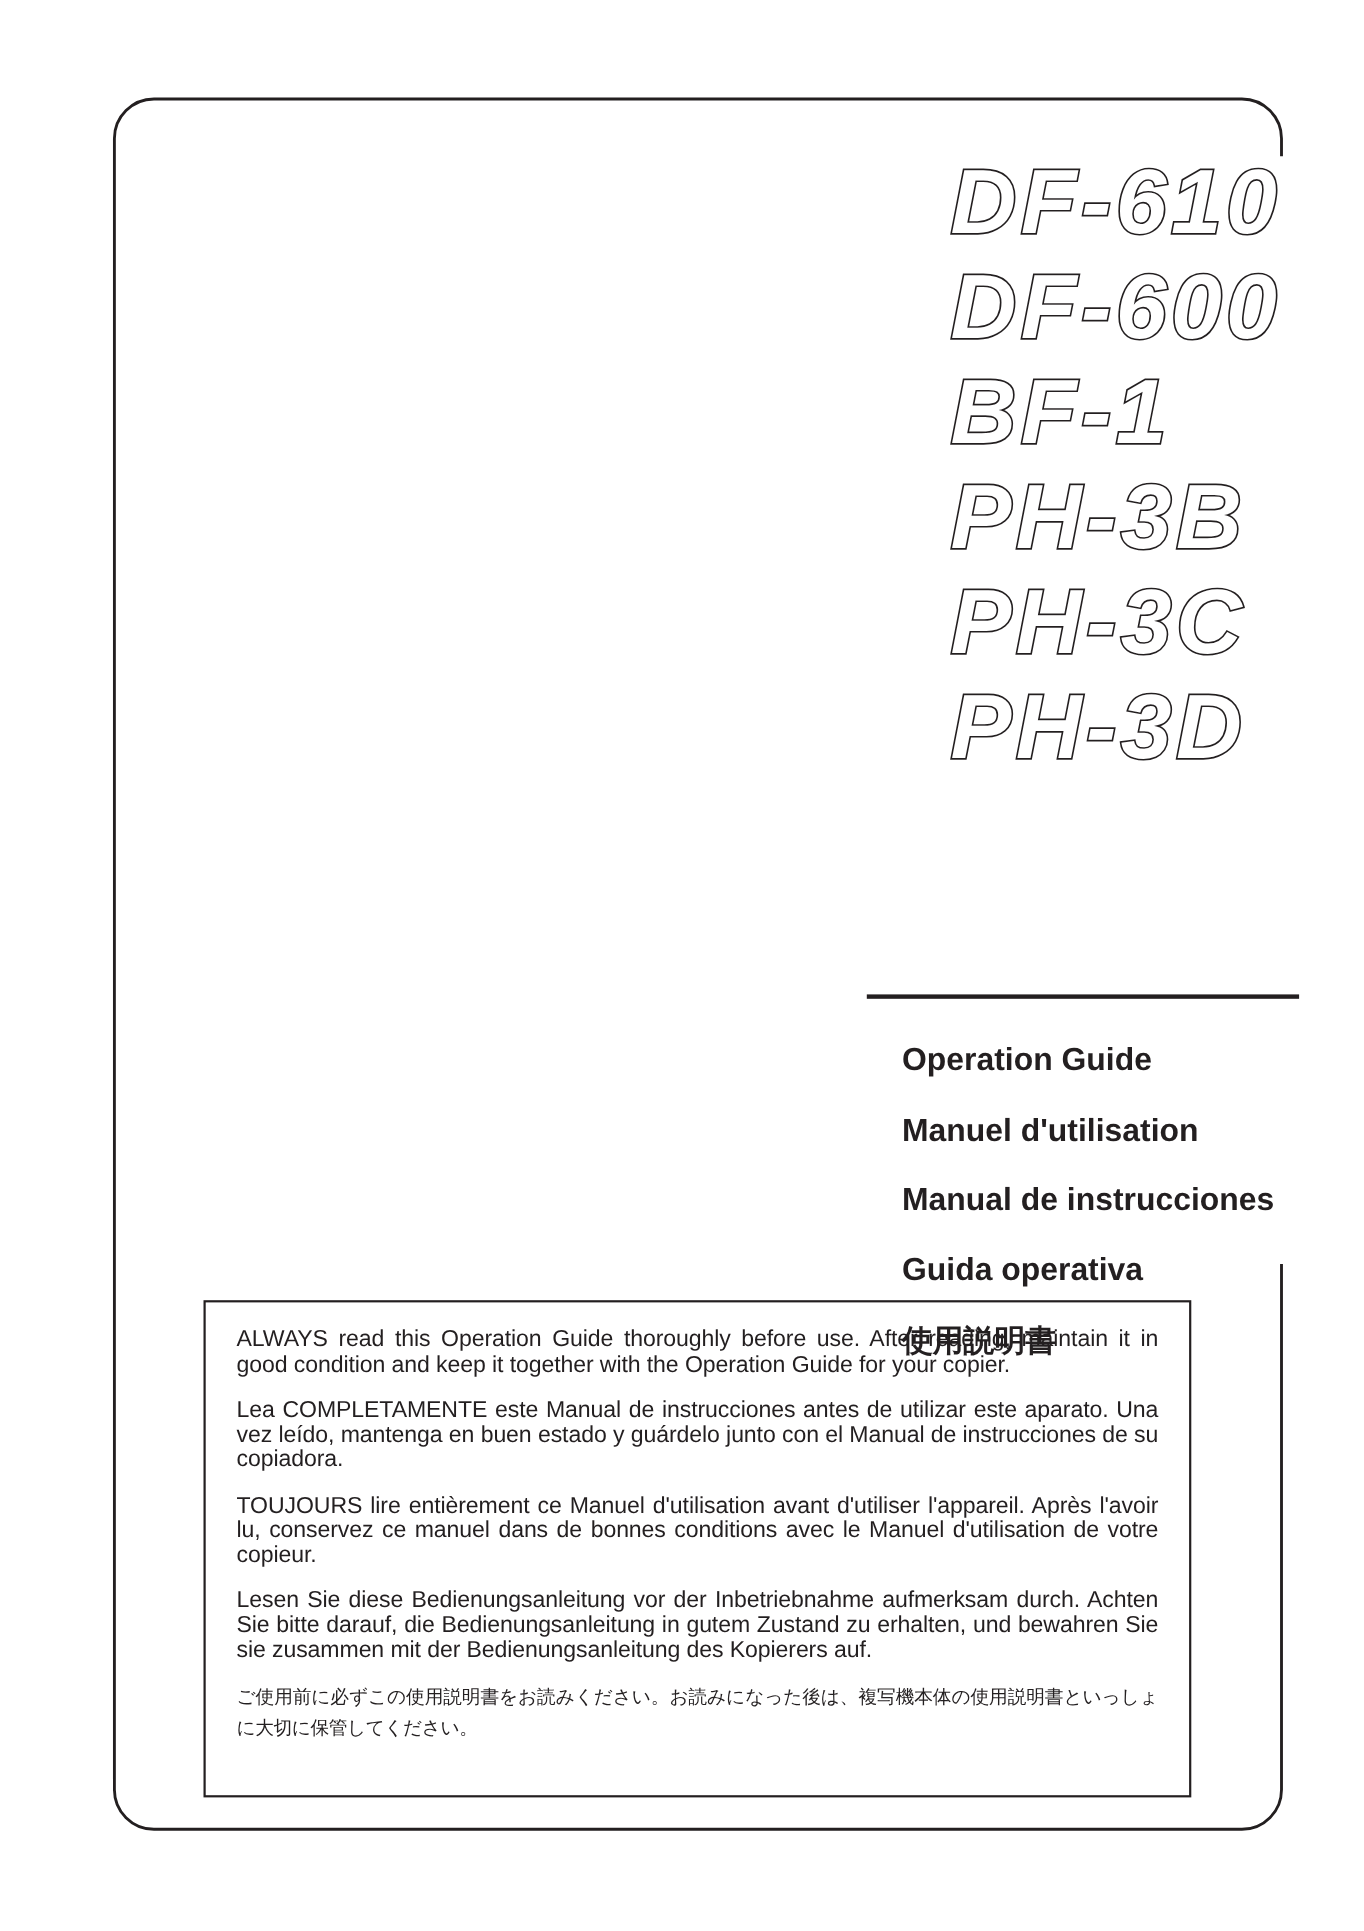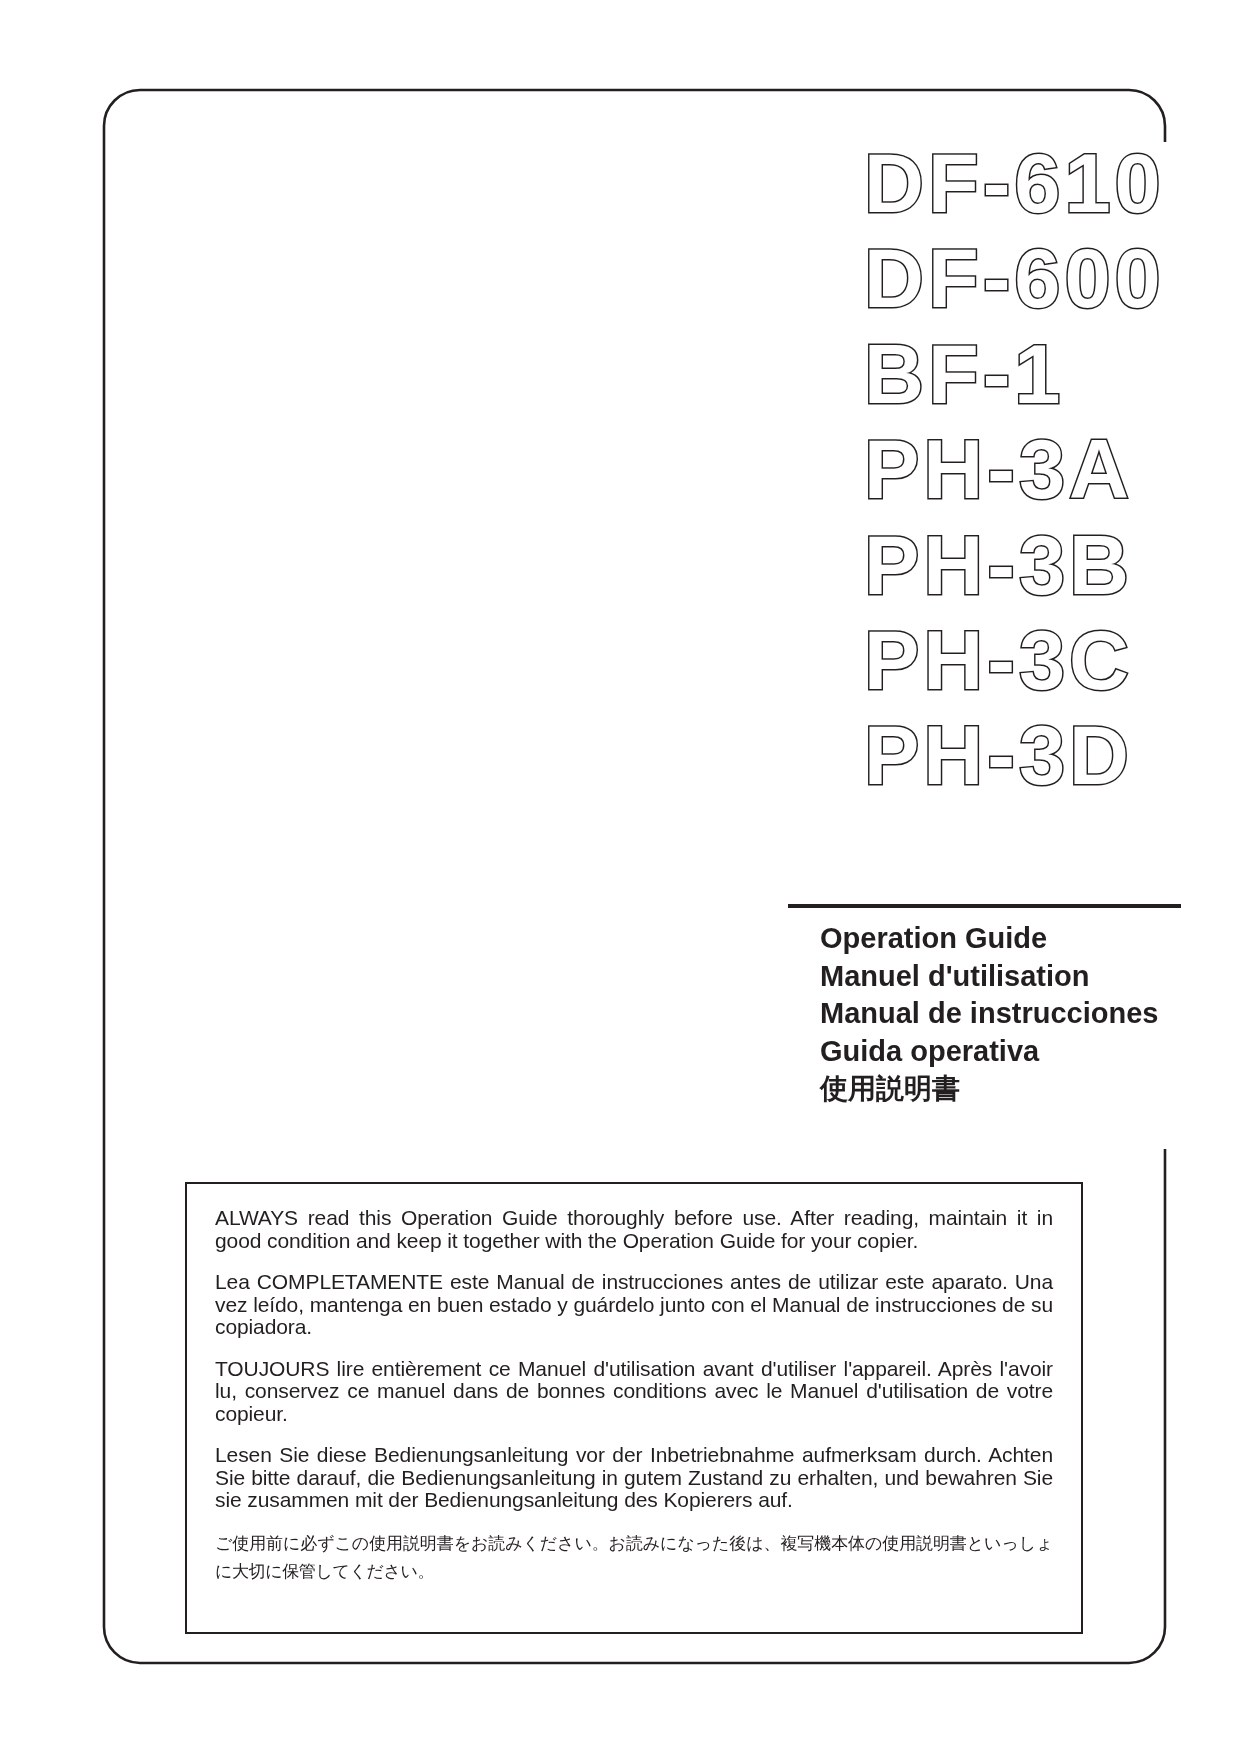--- a/index.html
+++ b/index.html
@@ -35,20 +35,21 @@
     font-family: "Liberation Sans", "DejaVu Sans", sans-serif;
     font-weight: bold;
     font-size: 83px;
     line-height: 95.4px;
     height: 95.4px;
     letter-spacing: 4px;
     color: #ffffff;
     -webkit-text-stroke: 3px #231f20;
     paint-order: stroke fill;
     white-space: nowrap;
+    font-style: italic;
   }
   .rule {
     position: absolute;
     left: 788px;
     top: 904px;
     width: 393px;
     height: 4px;
     background: #231f20;
   }
   .guide-titles {
@@ -59,20 +60,21 @@
     padding: 0;
     list-style: none;
   }
   .guide-title {
     font-weight: bold;
     font-size: 29px;
     line-height: 37.6px;
     height: 37.6px;
     color: #231f20;
     white-space: nowrap;
+    margin-top: 26px;
   }
   .guide-title.jp {
     font-family: "DejaVu Sans", sans-serif;
     font-weight: bold;
     font-size: 28px;
   }
   .notice {
     position: absolute;
     left: 185px;
     top: 1182px;
@@ -102,21 +104,20 @@
 <body>
 
 <svg class="frame-svg" viewBox="0 0 1240 1755" xmlns="http://www.w3.org/2000/svg">
   <path d="M 1165 142 L 1165 126 A 36 36 0 0 0 1129 90 L 140 90 A 36 36 0 0 0 104 126 L 104 1627 A 36 36 0 0 0 140 1663 L 1129 1663 A 36 36 0 0 0 1165 1627 L 1165 1149" fill="none" stroke="#231f20" stroke-width="2.6"></path>
 </svg>
 
 <ul class="models">
   <li class="model-line">DF-610</li>
   <li class="model-line">DF-600</li>
   <li class="model-line">BF-1</li>
-  <li class="model-line">PH-3A</li>
   <li class="model-line">PH-3B</li>
   <li class="model-line">PH-3C</li>
   <li class="model-line">PH-3D</li>
 </ul>
 
 <div class="rule"></div>
 
 <ul class="guide-titles">
   <li class="guide-title">Operation Guide</li>
   <li class="guide-title">Manuel d'utilisation</li>

